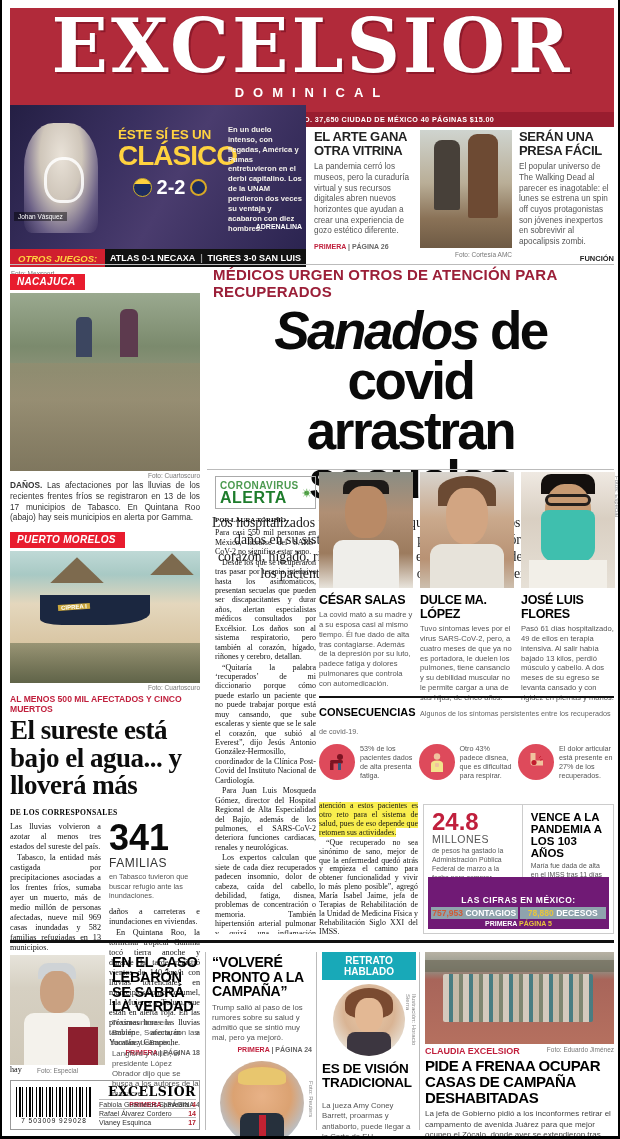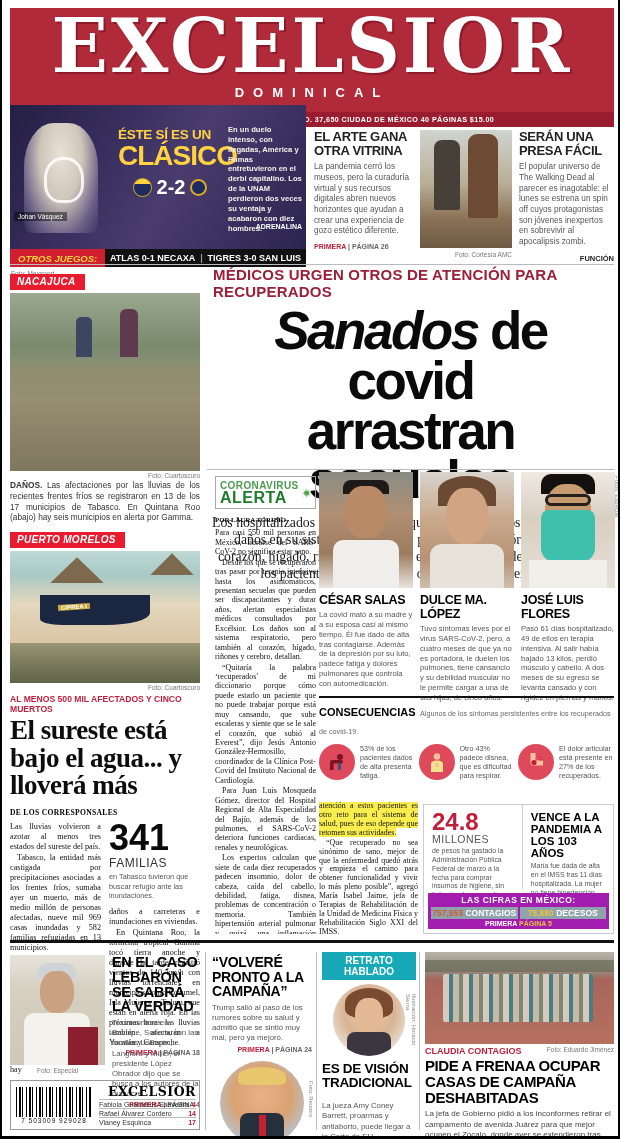--- a/index.html
+++ b/index.html
@@ -269,21 +269,21 @@
           <div style="font-size:10.5px;color:#555;letter-spacing:.5px;">MILLONES</div>
           <div class="sansbody" style="font-size:6.9px;margin-top:2px;">de pesos ha gastado la Administración Pública Federal de marzo a la fecha para comprar insumos de higiene, sin licitación de por medio.</div>
           <div class="pref" style="text-align:right;"><span class="pa">PRIMERA</span><span> | PÁGINA 5</span></div>
         </div>
         <div style="flex:1;border-left:1px solid #ccc;padding:6px 6px 0 8px;">
           <h4 style="font-size:11.5px;font-weight:900;line-height:1.05;">VENCE A LA PANDEMIA A LOS 103 AÑOS</h4>
           <div class="sansbody" style="font-size:6.9px;margin-top:3px;">María fue dada de alta en el IMSS tras 11 días hospitalizada. La mujer no tiene hipertensión, diabetes u obesidad.</div>
           <div class="pref" style="text-align:right;"><span class="pa">PRIMERA</span><span> | PÁGINA 11</span></div>
         </div>
       </div>
-      <div style="position:absolute;left:4px;right:4px;bottom:4px;background:#a21caf;padding:2px 3px 2px 3px;">
+      <div style="position:absolute;left:4px;right:4px;bottom:4px;background:#701a75;padding:18px 3px 2px 3px;">
         <div style="color:#fff;font-weight:900;font-size:8.5px;text-align:center;letter-spacing:.5px;">LAS CIFRAS EN MÉXICO:</div>
         <div style="display:flex;gap:2px;margin-top:2px;">
           <div style="flex:1;background:#8fa3ad;text-align:center;font-size:8.5px;font-weight:900;padding:1px 0;"><span style="color:#cf5b35;">757,953</span> <span style="color:#fff;">CONTAGIOS</span></div>
           <div style="flex:1;background:#8fa3ad;text-align:center;font-size:8.5px;font-weight:900;padding:1px 0;"><span style="color:#e8c43c;">78,880</span> <span style="color:#fff;">DECESOS</span></div>
         </div>
         <div style="text-align:center;font-size:7px;font-weight:900;margin-top:1px;"><span style="color:#fff;">PRIMERA </span><span style="color:#e8c43c;">PÁGINA 5</span></div>
       </div>
     </div>
   </div>
 
@@ -359,21 +359,21 @@
       <div class="sansbody" style="font-size:7.8px;margin-top:11px;">La jueza Amy Coney Barrett, proarmas y antiaborto, puede llegar a la Corte de EU.</div>
       <div class="pref" style="text-align:right;margin-top:1px;"><span class="pa">PRIMERA</span><span> | PÁGINA 25</span></div>
     </div>
 
     <div class="abs" style="left:415px;top:0;width:189px;">
       <div class="ph" style="width:189px;height:92px;background:linear-gradient(180deg,#b8b2a4 0%,#8f9488 18%,#a8655a 30%,#b5705f 100%);">
         <div class="abs" style="left:18px;top:22px;width:150px;height:48px;background:repeating-linear-gradient(90deg,#d8d4c8 0 6px,#3f7f86 6px 10px,#c8c2b0 10px 16px,#7a8a74 16px 20px);border-radius:2px;opacity:.9;"></div>
         <div class="abs" style="left:0;top:8px;width:189px;height:12px;background:#6e6a58;opacity:.7;"></div>
       </div>
       <div style="display:flex;justify-content:space-between;margin-top:2px;">
-        <span style="color:#c01f3c;font-weight:bold;font-size:9px;">CLAUDIA CONTAGIOS</span>
+        <span style="color:#c01f3c;font-weight:bold;font-size:9px;">CLAUDIA EXCELSIOR</span>
         <span class="cred">Foto: Eduardo Jiménez</span>
       </div>
       <h3 style="font-size:15px;font-weight:800;line-height:1.05;letter-spacing:-.4px;margin-top:2px;">PIDE A FRENAA OCUPAR CASAS DE CAMPAÑA DESHABITADAS</h3>
       <div class="sansbody" style="font-size:8px;margin-top:4px;color:#444;">La jefa de Gobierno pidió a los inconformes retirar el campamento de avenida Juárez para que mejor ocupen el Zócalo, donde ayer se extendieron tras una marcha.</div>
 
     </div>
   </div>
 
 </div>
 

